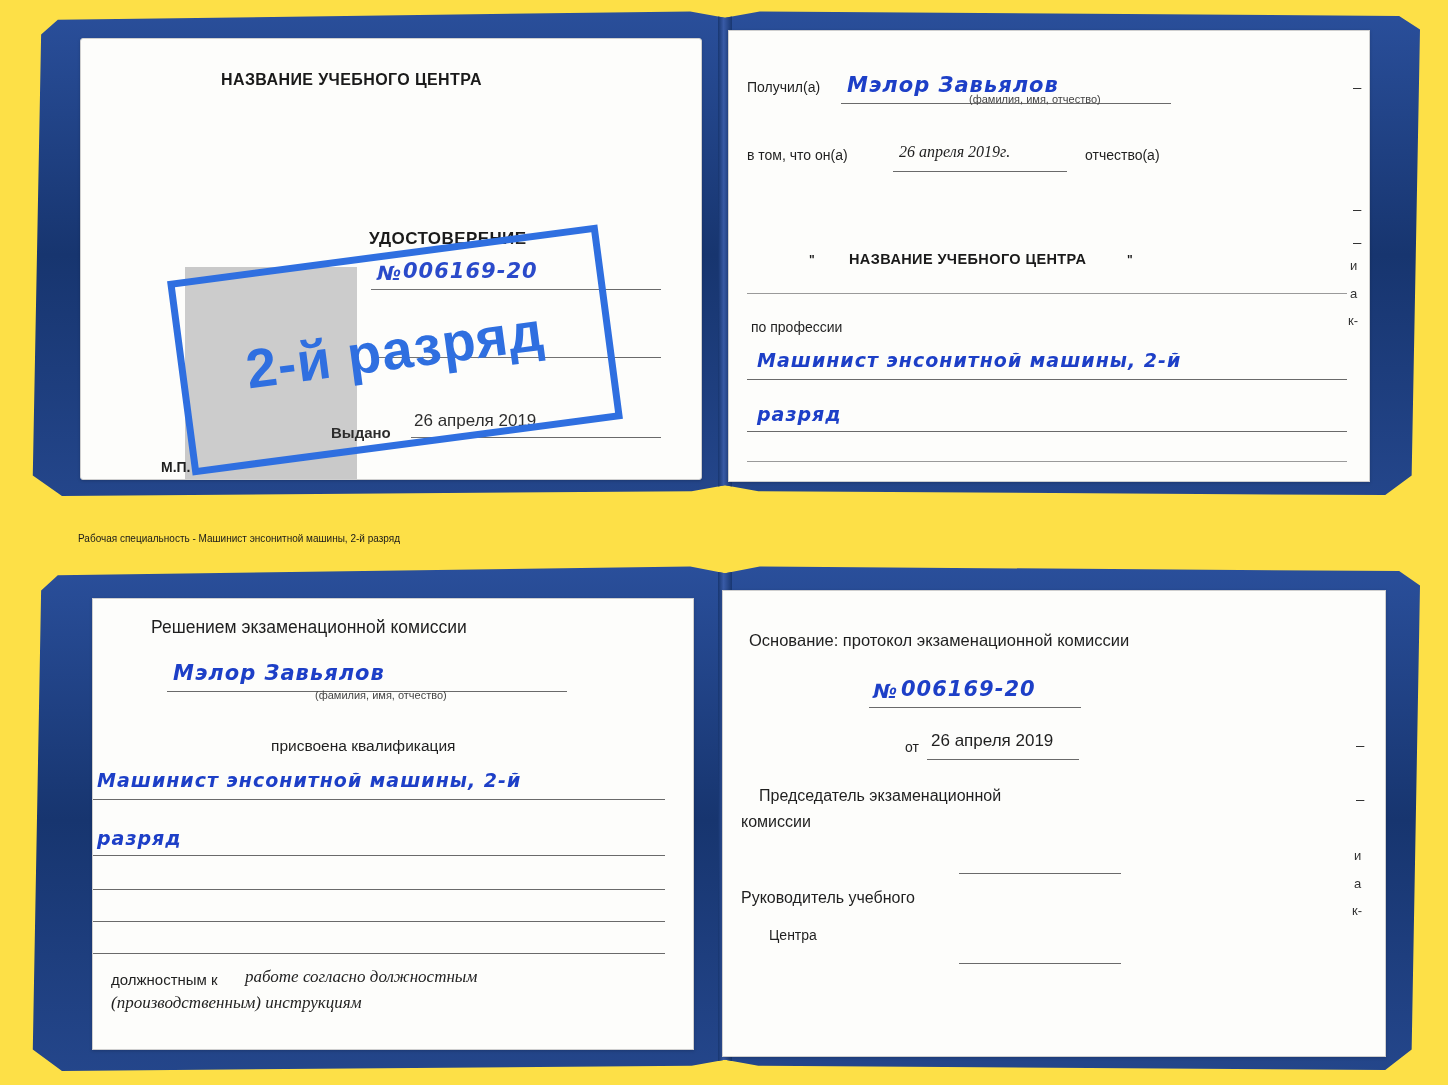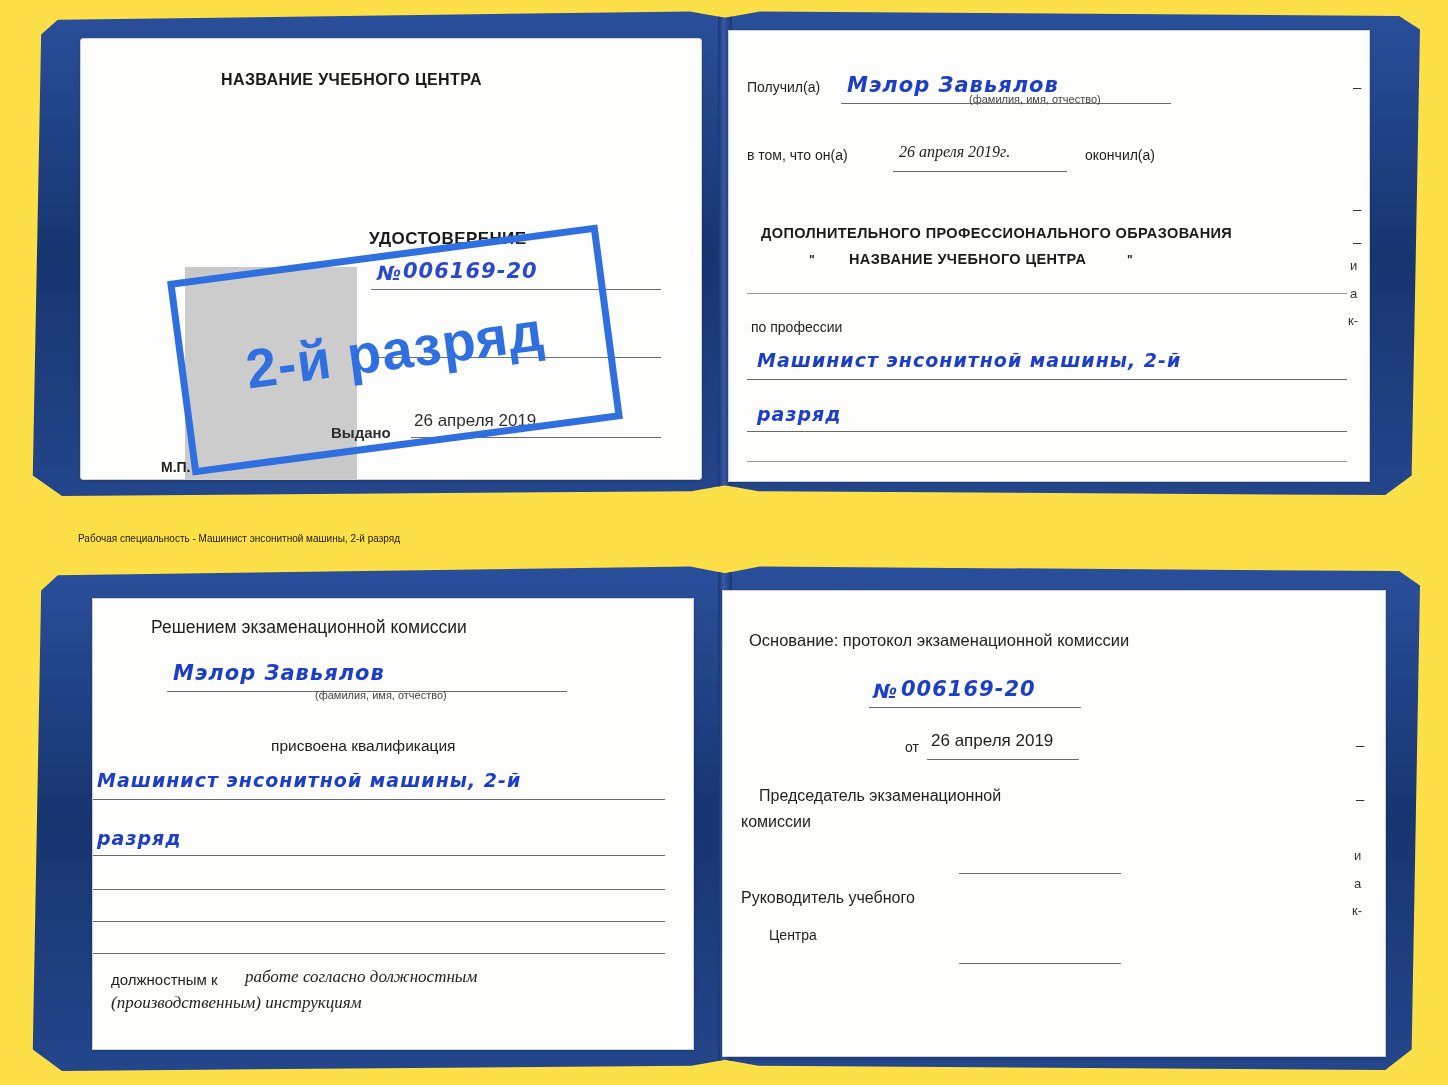--- a/index.html
+++ b/index.html
@@ -177,23 +177,22 @@
 
   <div class="paper paper-t-right">
     <div class="txt lbl" style="left:18px; top:48px;">Получил(а)</div>
     <div class="txt hand" style="left:118px; top:42px; font-size:21px;">Мэлор Завьялов</div>
     <div class="line" style="left:112px; top:72px; width:330px;"></div>
     <div class="txt lbl-sm" style="left:240px; top:62px;">(фамилия, имя, отчество)</div>
 
     <div class="txt lbl" style="left:18px; top:116px;">в том, что он(а)</div>
     <div class="txt typed" style="left:170px; top:112px;">26 апреля 2019г.</div>
     <div class="line" style="left:164px; top:140px; width:174px;"></div>
-    <div class="txt lbl" style="left:356px; top:116px;">окончил(а)</div>
-
-    <div class="txt hdr" style="left:32px; top:194px; font-size:14.5px;">ДОПОЛНИТЕЛЬНОГО ПРОФЕССИОНАЛЬНОГО ОБРАЗОВАНИЯ</div>
+    <div class="txt lbl" style="left:356px; top:116px;">отчество(а)</div>
+
     <div class="txt hdr" style="left:80px; top:222px; font-size:12px;">"</div>
     <div class="txt hdr" style="left:120px; top:220px; font-size:14.5px;">НАЗВАНИЕ УЧЕБНОГО ЦЕНТРА</div>
     <div class="txt hdr" style="left:398px; top:222px; font-size:12px;">"</div>
 
     <div class="line line-light" style="left:18px; top:262px; width:600px;"></div>
 
     <div class="txt lbl" style="left:22px; top:288px;">по профессии</div>
     <div class="txt hand" style="left:28px; top:318px; font-size:19px;">Машинист энсонитной машины, 2-й</div>
     <div class="line" style="left:18px; top:348px; width:600px;"></div>
     <div class="txt hand" style="left:28px; top:372px; font-size:19px;">разряд</div>

